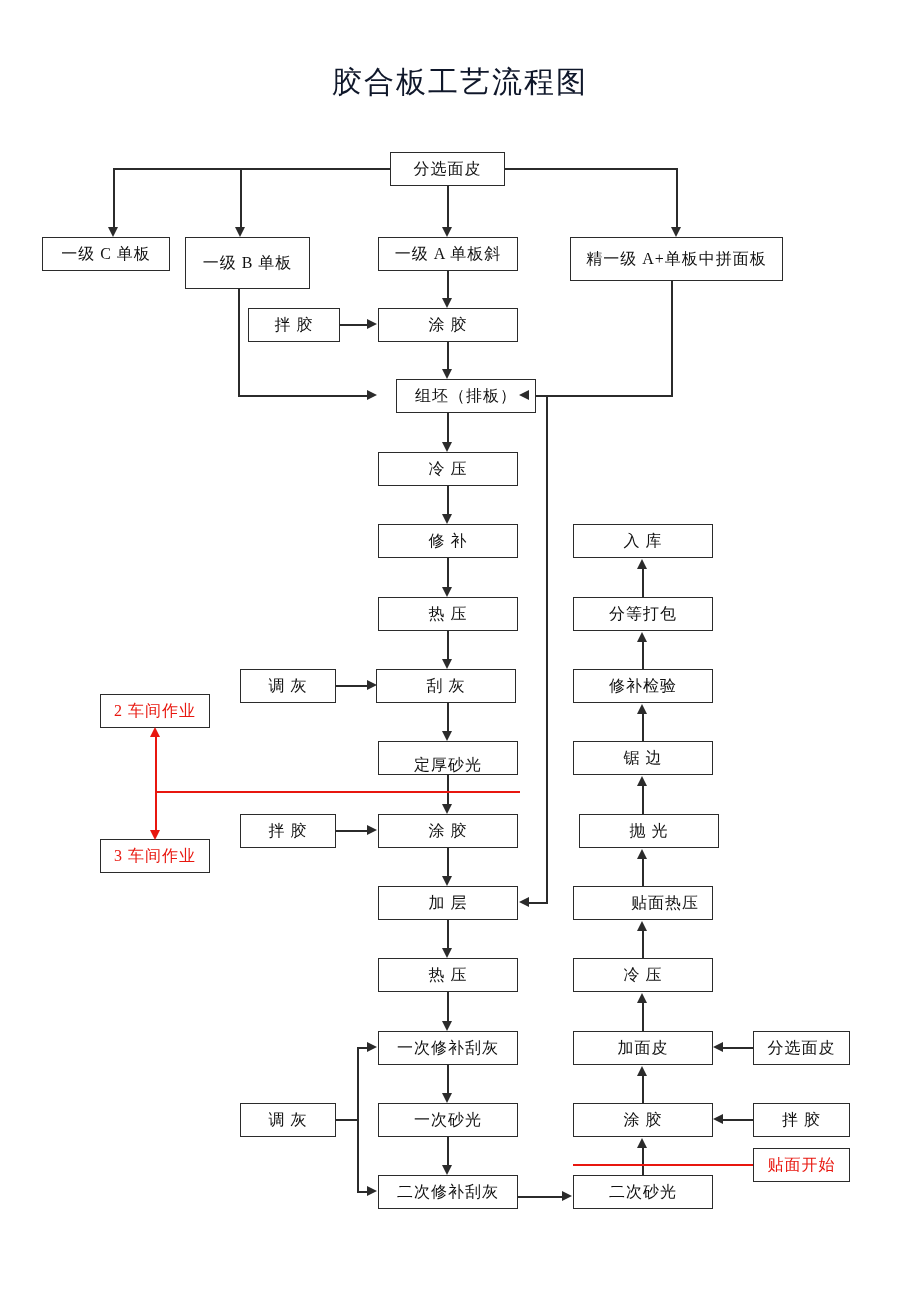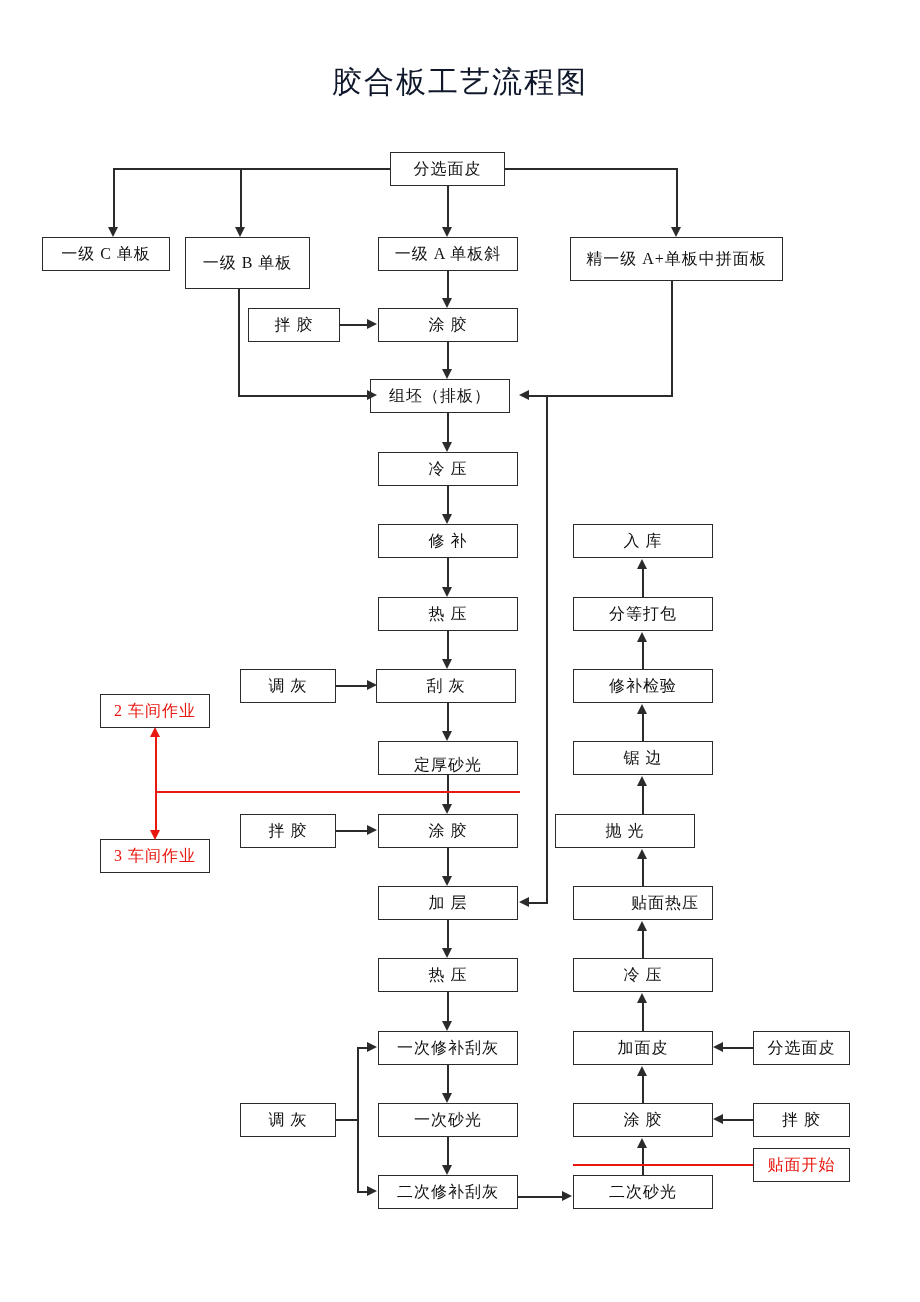--- a/index.html
+++ b/index.html
@@ -52,21 +52,21 @@
     </div>
 
   <div class="node" style="left:248px;top:308px;width:92px;height:34px;">
     <span class="lbl">拌  胶</span>
     </div>
 
   <div class="node" style="left:378px;top:308px;width:140px;height:34px;">
     <span class="lbl">涂  胶</span>
     </div>
 
-  <div class="node" style="left:370px;top:379px;width:140px;height:34px;">
+  <div class="node" style="left:396px;top:379px;width:140px;height:34px;">
     <span class="lbl">组坯（排板）</span>
     </div>
 
   <div class="node" style="left:378px;top:452px;width:140px;height:34px;">
     <span class="lbl">冷  压</span>
     </div>
 
   <div class="node" style="left:378px;top:524px;width:140px;height:34px;">
     <span class="lbl">修  补</span>
     </div>
@@ -140,21 +140,21 @@
     </div>
 
   <div class="node" style="left:573px;top:958px;width:140px;height:34px;">
     <span class="lbl">冷  压</span>
     </div>
 
   <div class="node" style="left:573px;top:886px;width:140px;height:34px;padding-left:44px;">
     <span class="lbl">贴面热压</span>
     </div>
 
-  <div class="node" style="left:555px;top:814px;width:140px;height:34px;">
+  <div class="node" style="left:579px;top:814px;width:140px;height:34px;">
     <span class="lbl">抛  光</span>
     </div>
 
   <div class="node" style="left:573px;top:741px;width:140px;height:34px;">
     <span class="lbl">锯  边</span>
     </div>
 
   <div class="node" style="left:573px;top:669px;width:140px;height:34px;">
     <span class="lbl">修补检验</span>
     </div>

